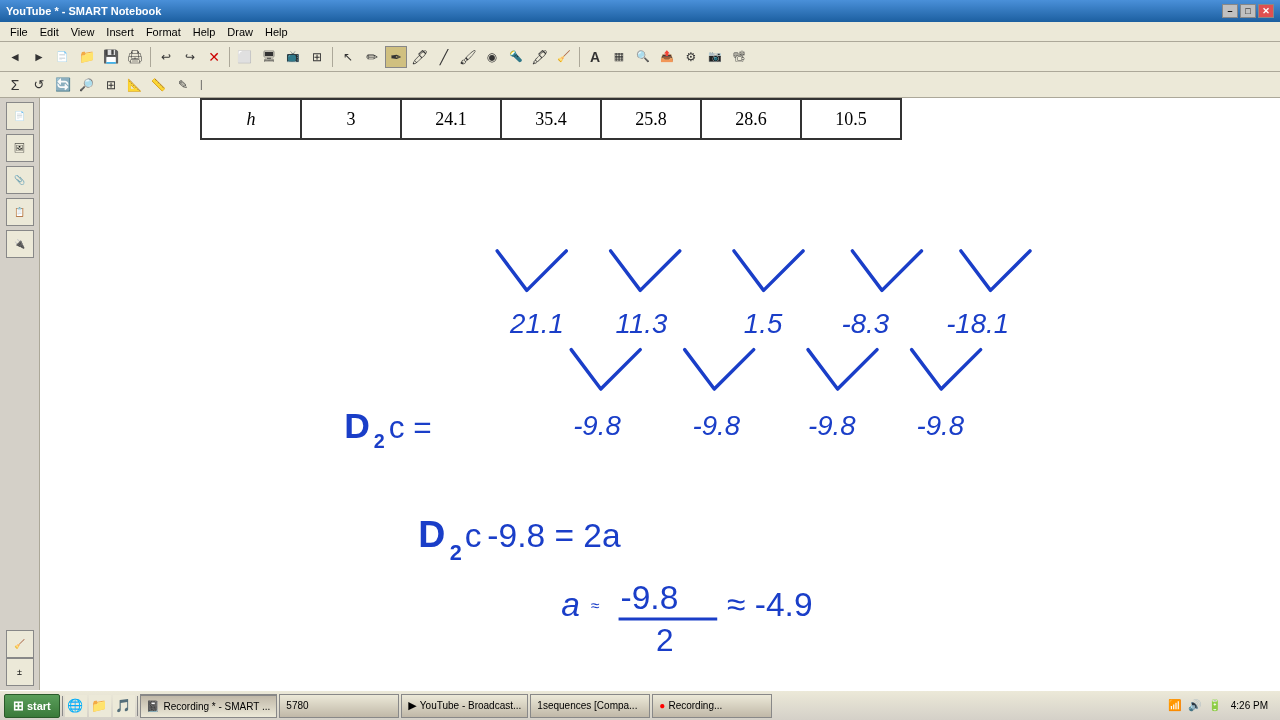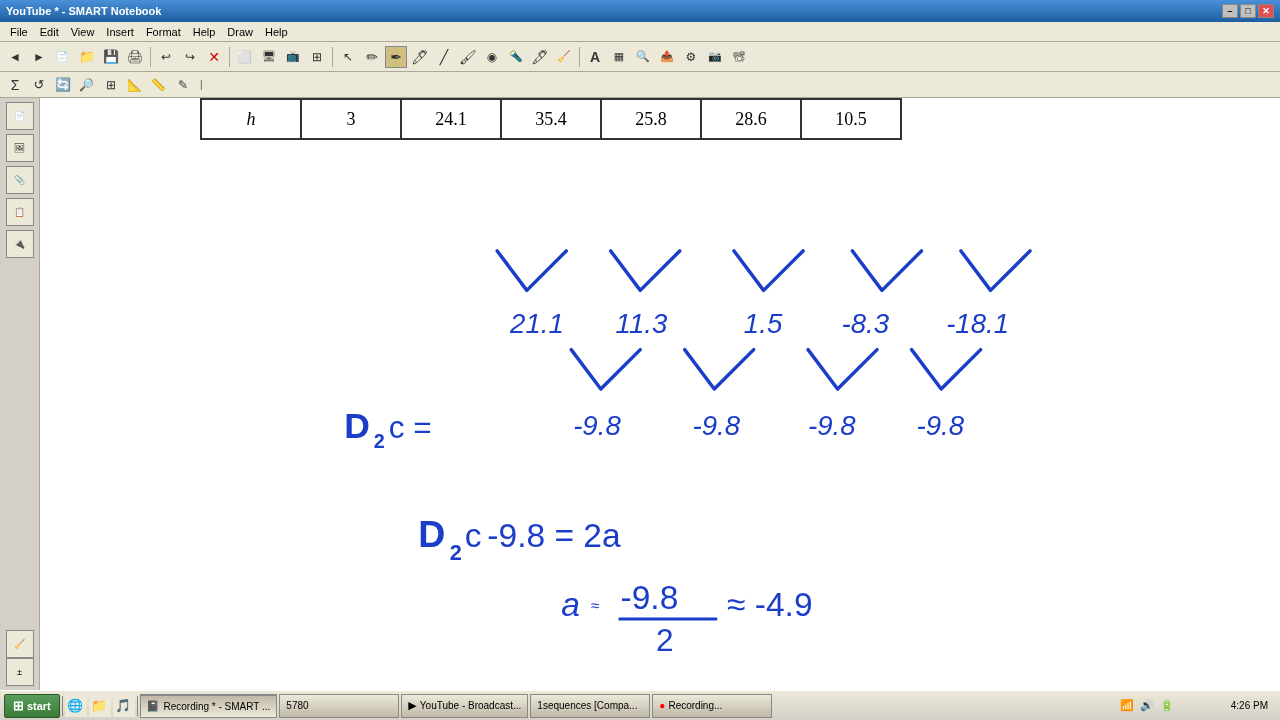--- a/index.html
+++ b/index.html
@@ -184,21 +184,20 @@
       padding-right: 4px;
     }
     .sys-tray-icon {
       width: 16px; height: 16px;
       display: flex; align-items: center; justify-content: center;
       font-size: 11px;
     }
     #clock {
       font-size: 10px;
       padding: 0 4px;
-      margin-left: 48px;
     }
     .taskbar-sep { width: 1px; height: 20px; background: #888; }
   </style>
 </head>
 <body>
 
 <div id="title-bar">
   <span>YouTube * - SMART Notebook</span>
   <div id="title-bar-controls">
     <div class="title-btn">–</div>

